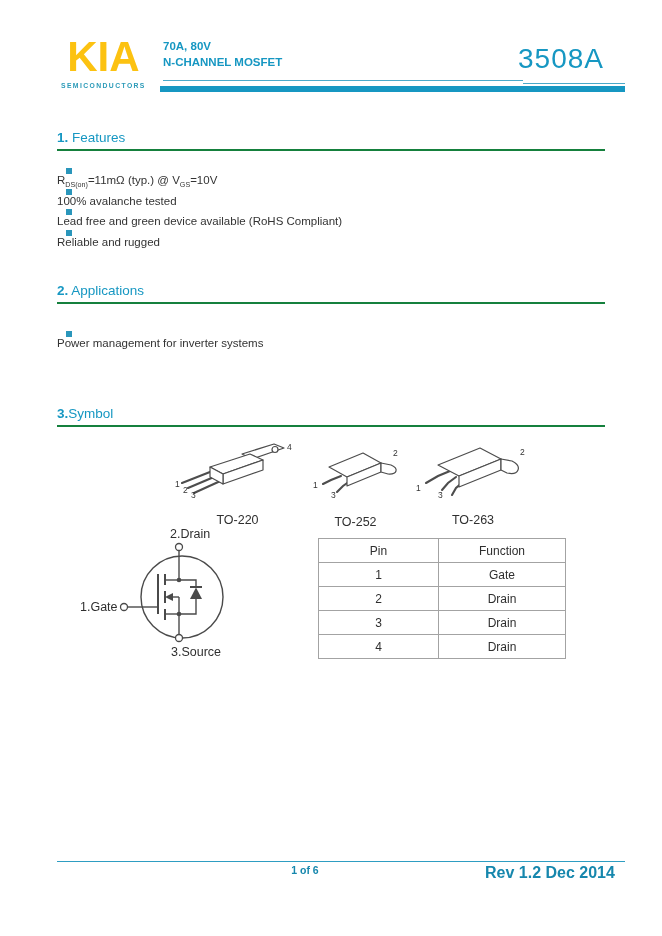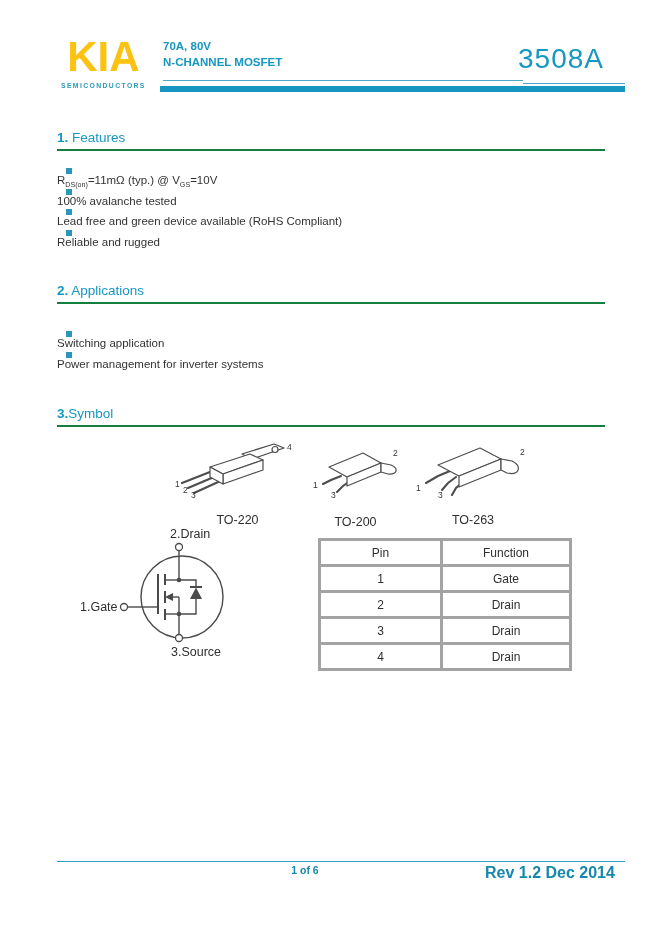--- a/index.html
+++ b/index.html
@@ -37,21 +37,21 @@
   .pinnum{font-size:8.5px;fill:#333;font-family:"Liberation Sans",sans-serif;}
   
   .mosfet{position:absolute;left:78px;top:524px;}
   .sym{stroke:#4a4a4a;fill:none;stroke-width:1.4;}
   .sym-thick{stroke:#4a4a4a;fill:none;stroke-width:2;}
   .sym-fill{fill:#4a4a4a;stroke:none;}
   .sym-term{stroke:#4a4a4a;fill:#ffffff;stroke-width:1.3;}
   .sym-label{font-size:12.5px;fill:#2f2f2f;font-family:"Liberation Sans",sans-serif;}
   
   .pin-table{position:absolute;left:318px;top:538px;border-collapse:collapse;}
-  .pin-table th,.pin-table td{border:3px solid #a3a3a3;font-size:12px;font-weight:400;
+  .pin-table th,.pin-table td{border:1px solid #a3a3a3;font-size:12px;font-weight:400;
     color:#2f2f2f;text-align:center;height:23px;padding:0;}
   .pin-table .col-pin{width:119px;}
   .pin-table .col-fn{width:126px;}
   
   .footer-line{position:absolute;left:57px;top:861px;width:568px;height:1px;background:#2e9dc2;}
   .footer-page{position:absolute;left:265px;top:864px;width:80px;text-align:center;
     font-size:10.5px;font-weight:700;color:#1687ad;}
   .footer-rev{position:absolute;left:485px;top:864px;font-size:16px;font-weight:700;color:#1687ad;}
 </style>
 </head>
@@ -90,24 +90,20 @@
         <li class="bullet-item">
           <span class="bullet"></span>
           <span class="bullet-text"><span>Reliable and rugged</span></span>
         </li>
       </ul>
   </div>
 
   <div class="section" style="top:283px;">
     <h2 class="section-heading"><span class="num">2.</span><span> Applications</span></h2>
     <ul class="bullet-list apps-list">
-        <li class="bullet-item">
-          <span class="bullet"></span>
-          <span class="bullet-text"><span>Switching application</span></span>
-        </li>
         <li class="bullet-item">
           <span class="bullet"></span>
           <span class="bullet-text"><span>Power management for inverter systems</span></span>
         </li>
       </ul>
   </div>
 
   <div class="section" style="top:406px;">
     <h2 class="section-heading"><span class="num">3.</span><span>Symbol</span></h2>
   </div>
@@ -134,21 +130,21 @@
     <svg width="105" height="56" viewBox="0 0 105 56">
       <polyline class="lead" points="38,31 28,35 20,39"></polyline>
       <polyline class="lead" points="47,36 40,41 34,47"></polyline>
       <polygon class="draw" points="26,22 60,8 78,18 44,32"></polygon>
       <polygon class="draw" points="44,32 78,18 78,27 44,41"></polygon>
       <path class="draw" d="M78,18 L88,20 Q94,22.5 93,26 Q92,29.5 85,29 L78,27 Z"></path>
       <text class="pinnum" x="10" y="43">1</text>
       <text class="pinnum" x="28" y="53">3</text>
       <text class="pinnum" x="90" y="11">2</text>
     </svg>
-    <div class="pkg-label">TO-200</div>
+    <div class="pkg-label">TO-252</div>
   </div>
 
   <div class="pkg-fig" style="left:408px;top:443px;width:130px;">
     <svg width="130" height="56" viewBox="0 0 130 56">
       <polyline class="lead" points="42,28 30,33 18,40"></polyline>
       <polyline class="lead" points="48,34 40,40 34,47"></polyline>
       <polyline class="lead" points="55,39 48,45 44,52"></polyline>
       <polygon class="draw" points="30,22 72,5 93,16 51,33"></polygon>
       <polygon class="draw" points="51,33 93,16 93,27 51,44"></polygon>
       <path class="draw" d="M93,16 L104,18 Q112,22 110,27 Q108,32 99,30 L93,27 Z"></path>

